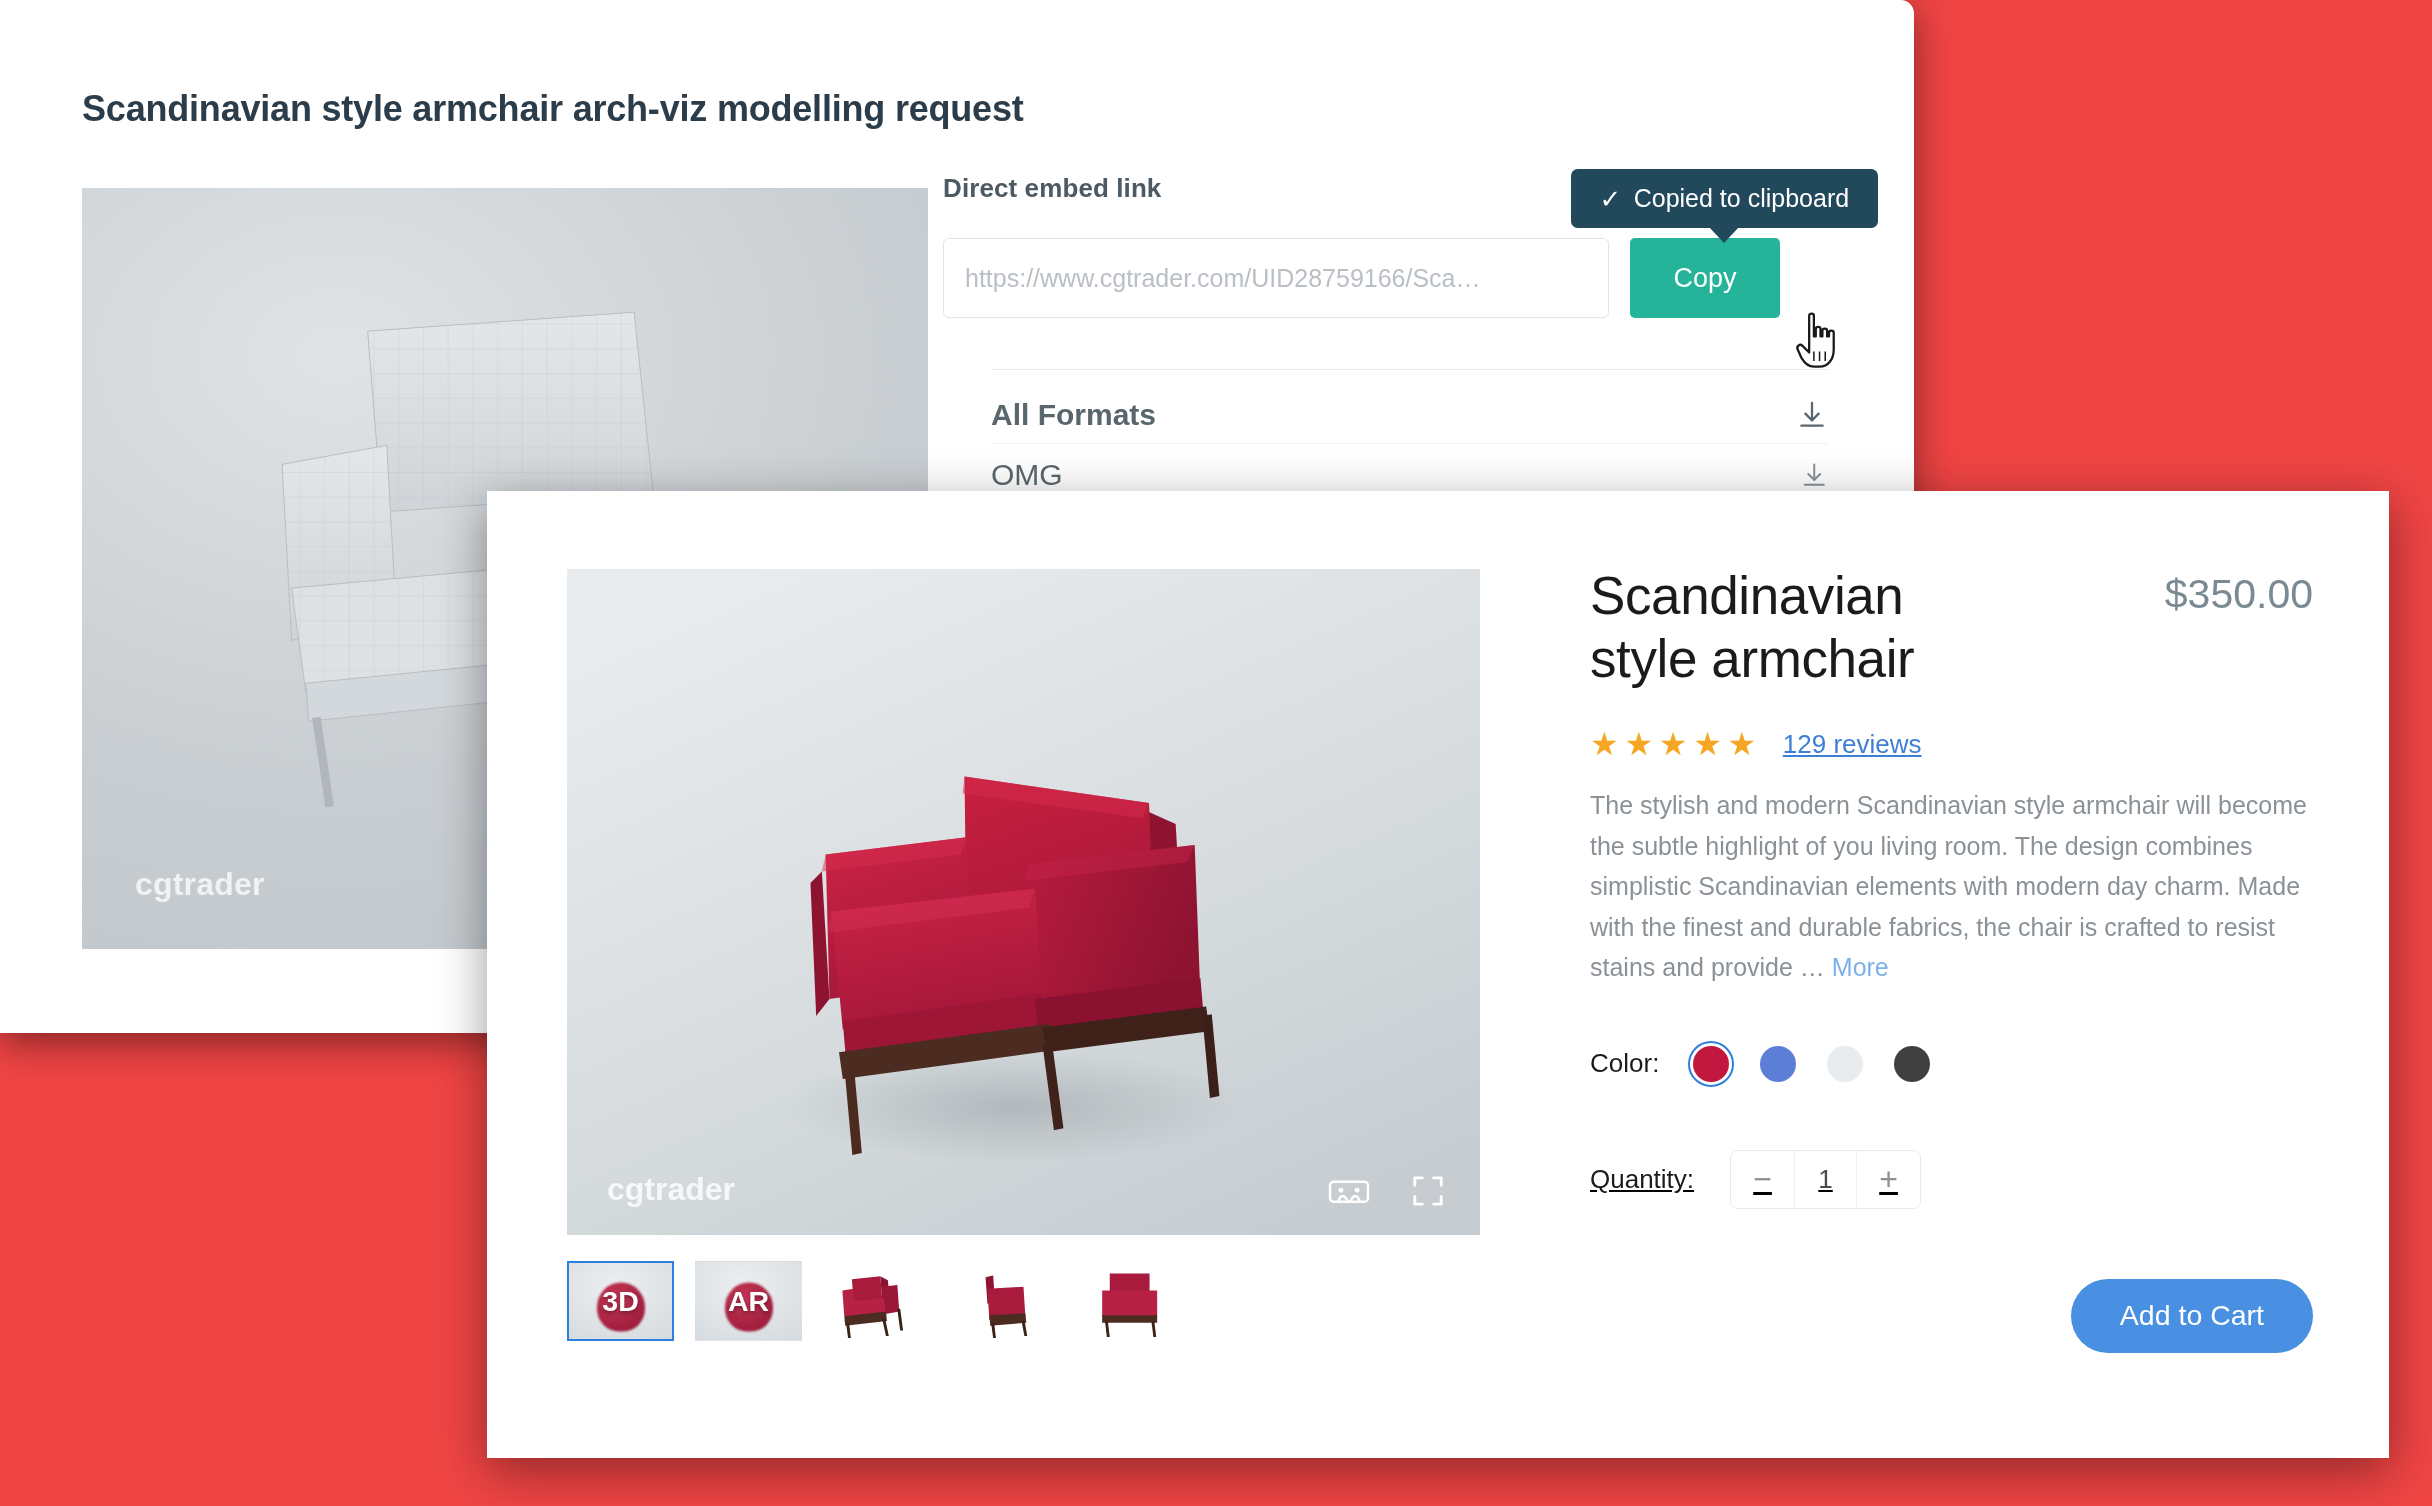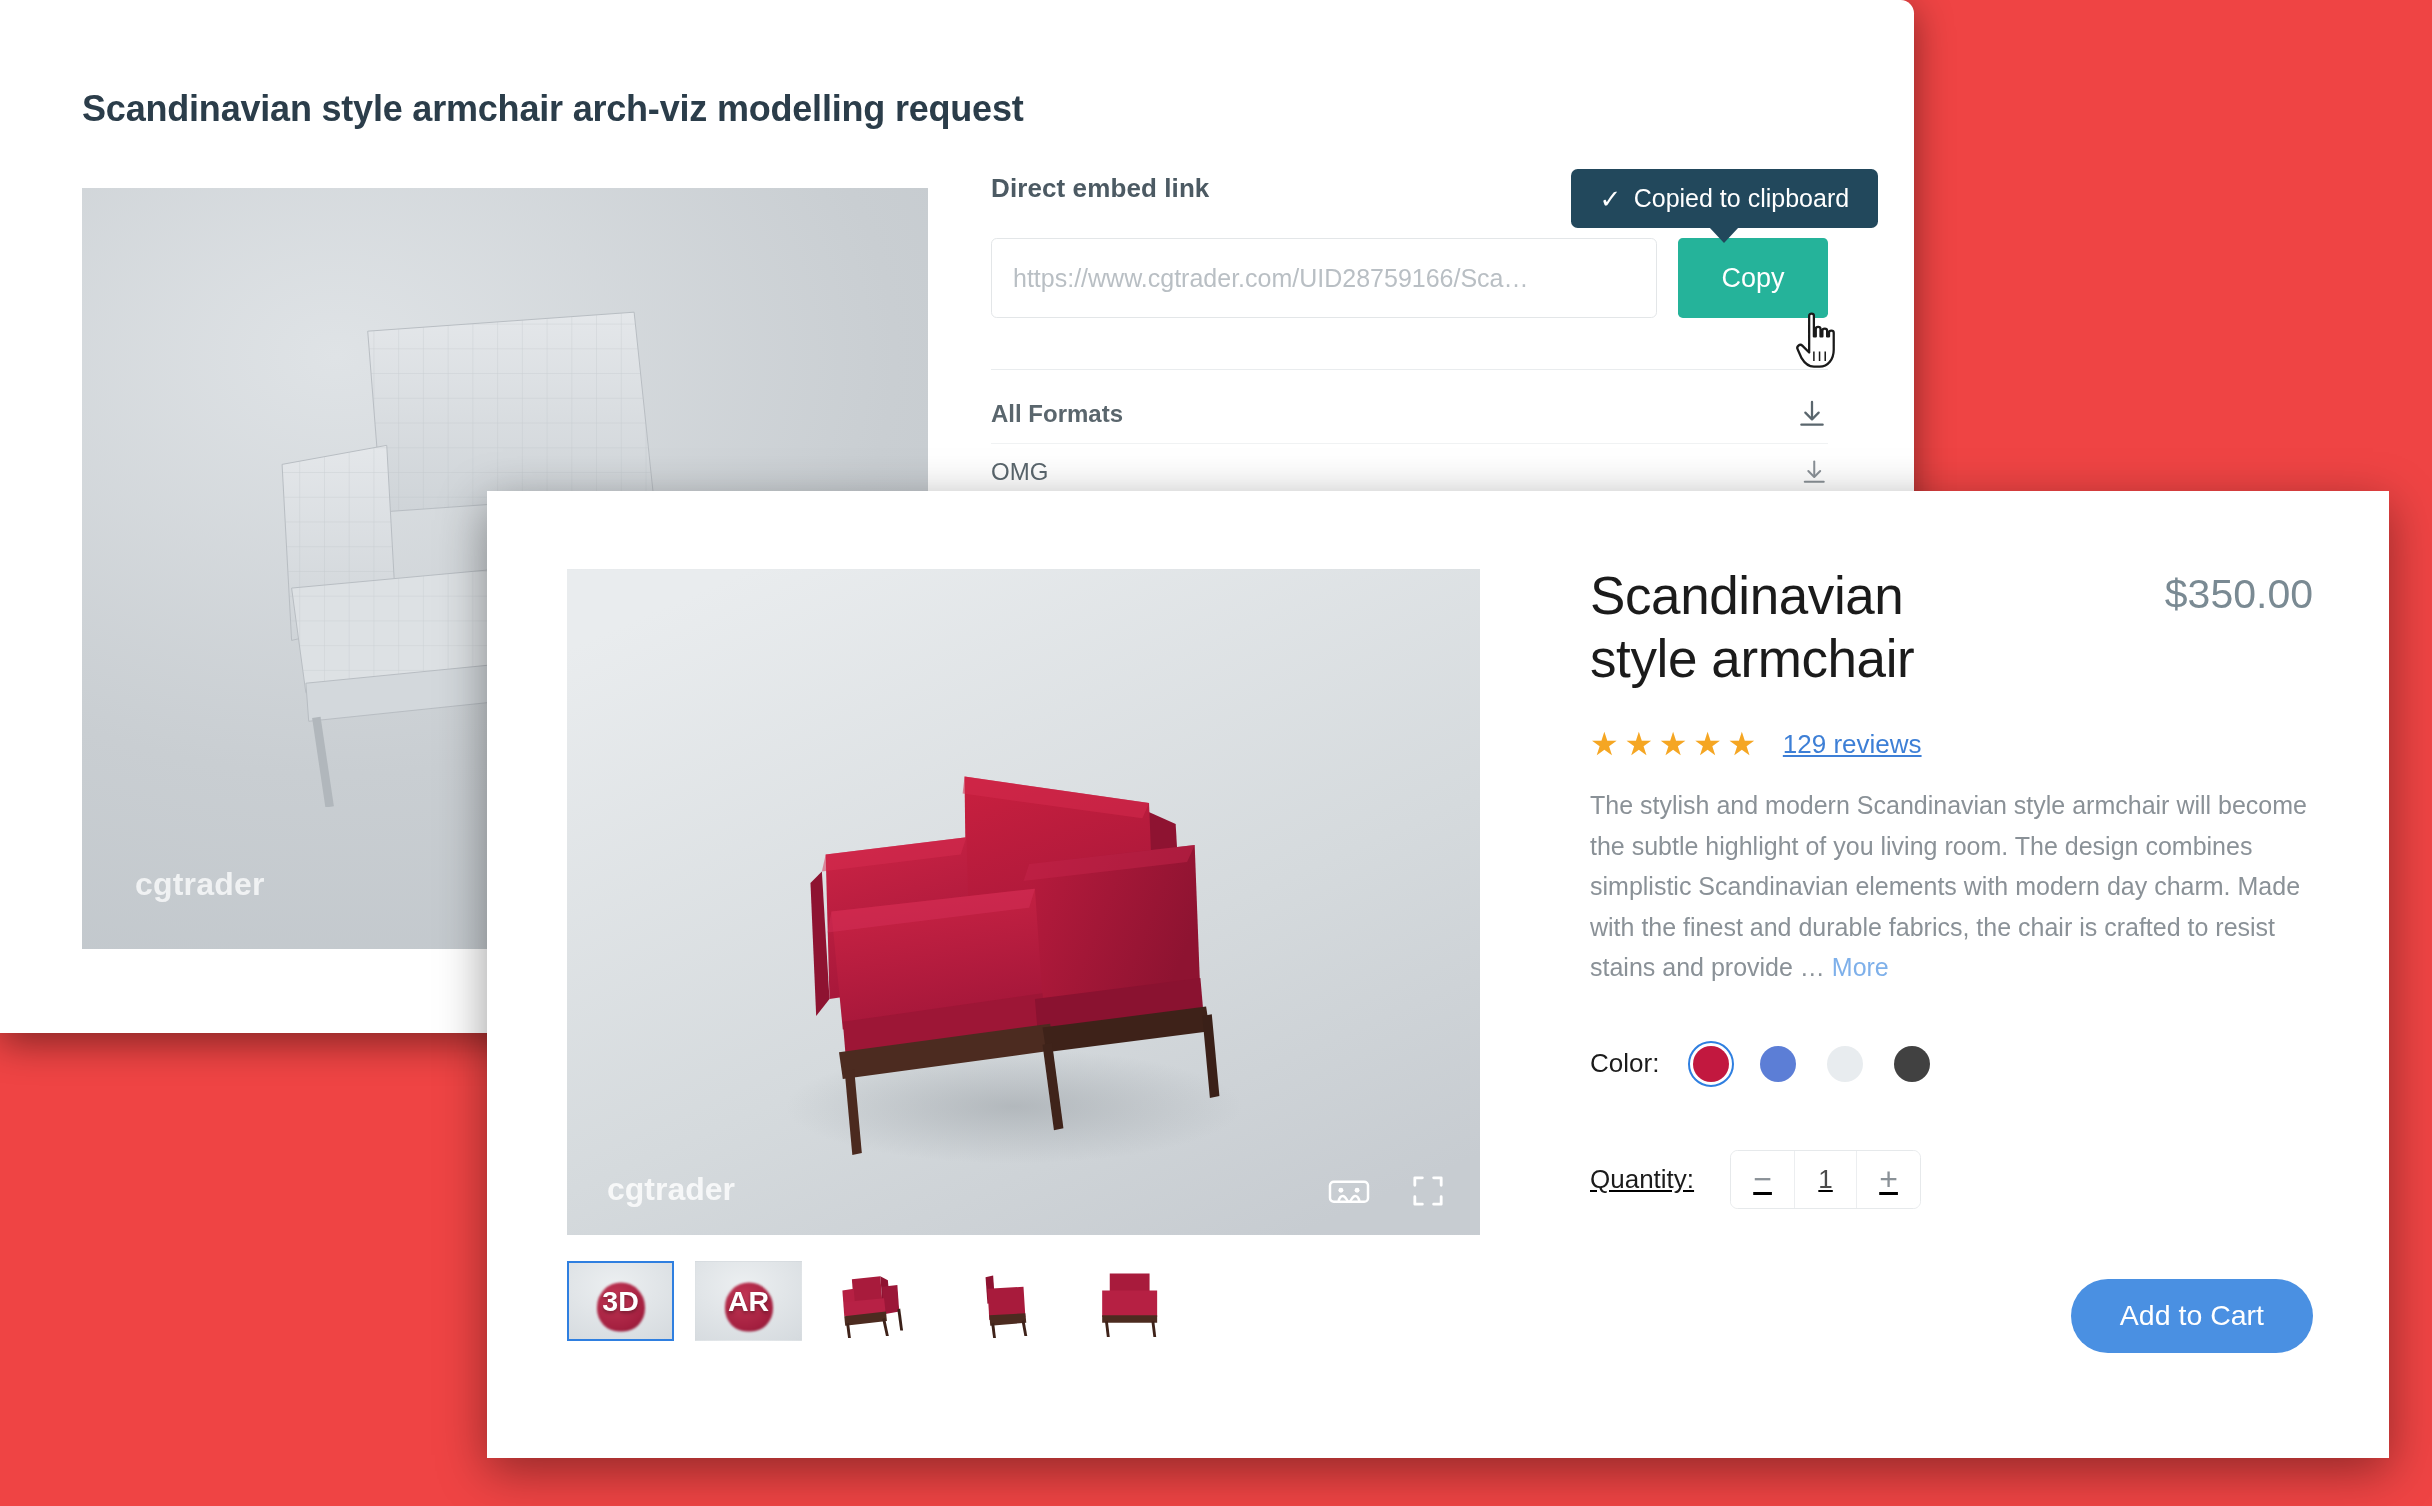--- a/index.html
+++ b/index.html
@@ -35,21 +35,21 @@
   }
   .wire-chair {
     position: absolute; left: 143px; top: 86px; width: 666px; height: 533px;
   }
   .back-watermark {
     position: absolute; left: 53px; bottom: 46px;
     font-size: 32px; font-weight: 700; color: rgba(255,255,255,.74);
     letter-spacing: 0.2px;
   }
 
-  .embed-col { position: absolute; left: 991px; top: 173px; width: 837px; }
+  .embed-col { position: absolute; left: 943px; top: 173px; width: 837px; }
   .embed-label {
     font-size: 26px; font-weight: 700; color: #4c5a63; letter-spacing: 0.1px;
   }
   .embed-row { display: flex; align-items: stretch; margin-top: 34px; gap: 21px; }
   .embed-input {
     flex: 0 0 666px; height: 80px;
     border: 1px solid #e3e6e8; border-radius: 5.7px;
     background: #fff; padding: 0 21px;
     font-size: 25px; color: #b9bfc4;
     font-family: "Liberation Sans", sans-serif;
@@ -78,21 +78,21 @@
   }
   .tick { font-size: 26px; line-height: 1; }
 
   .divider { position: absolute; left: 991px; top: 369px; width: 837px; height: 1px; background: #e9ecee; }
   .fmt-row {
     position: absolute; left: 991px; width: 837px;
     display: flex; align-items: center; justify-content: space-between;
   }
   .fmt-all { top: 398px; }
   .fmt-one { top: 458px; }
-  .fmt-label { font-size: 24px; font-weight: 700; color: #5a666d; }
+  .fmt-label { font-size: 30px; font-weight: 700; color: #5a666d; }
   .fmt-label.sub { font-weight: 400; color: #5a666d; }
   .dl-icon svg { display: block; }
   .divider2 { position: absolute; left: 991px; top: 443px; width: 837px; height: 1px; background: #f0f2f3; }
 
   
   .front-card {
     position: absolute; left: 487px; top: 491px;
     width: 1902px; height: 967px;
     background: #ffffff;
     box-shadow: 0 13.3px 46px rgba(0,0,0,.40);

